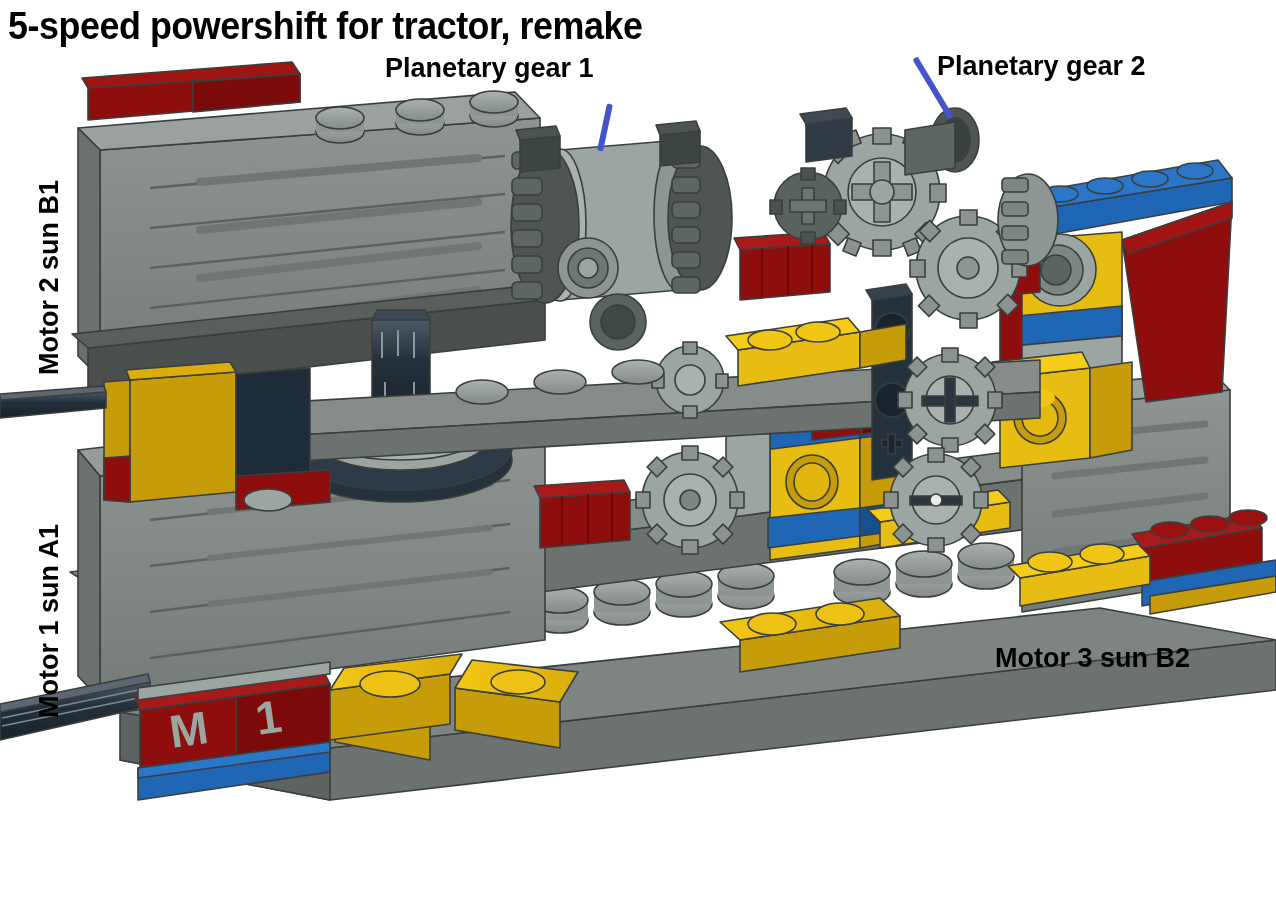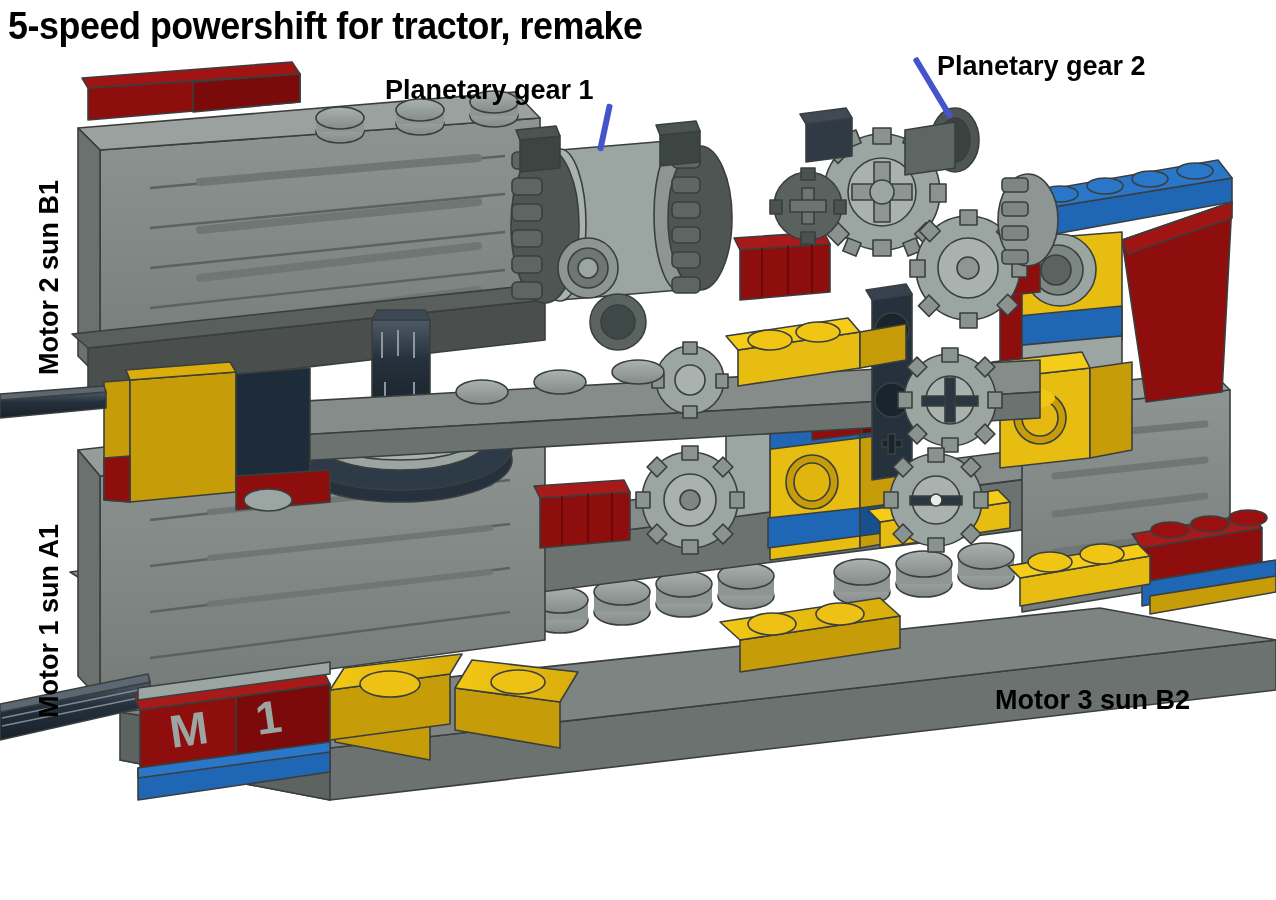--- a/index.html
+++ b/index.html
@@ -38,23 +38,23 @@
   
   .annot {
     position: absolute;
     font-family: "Liberation Sans", sans-serif;
     font-size: 27px;
     font-weight: bold;
     color: #000000;
     white-space: nowrap;
     line-height: 1;
   }
-  #lbl-pg1 { left: 385px; top: 77px; }
+  #lbl-pg1 { left: 385px; top: 55px; }
   #lbl-pg2 { left: 937px; top: 53px; }
-  #lbl-m3  { left: 995px; top: 687px; }
+  #lbl-m3  { left: 995px; top: 645px; }
 
   .vlabel {
     position: absolute;
     font-family: "Liberation Sans", sans-serif;
     font-size: 27px;
     font-weight: bold;
     color: #000000;
     white-space: nowrap;
     transform-origin: left top;
     transform: rotate(-90deg);

